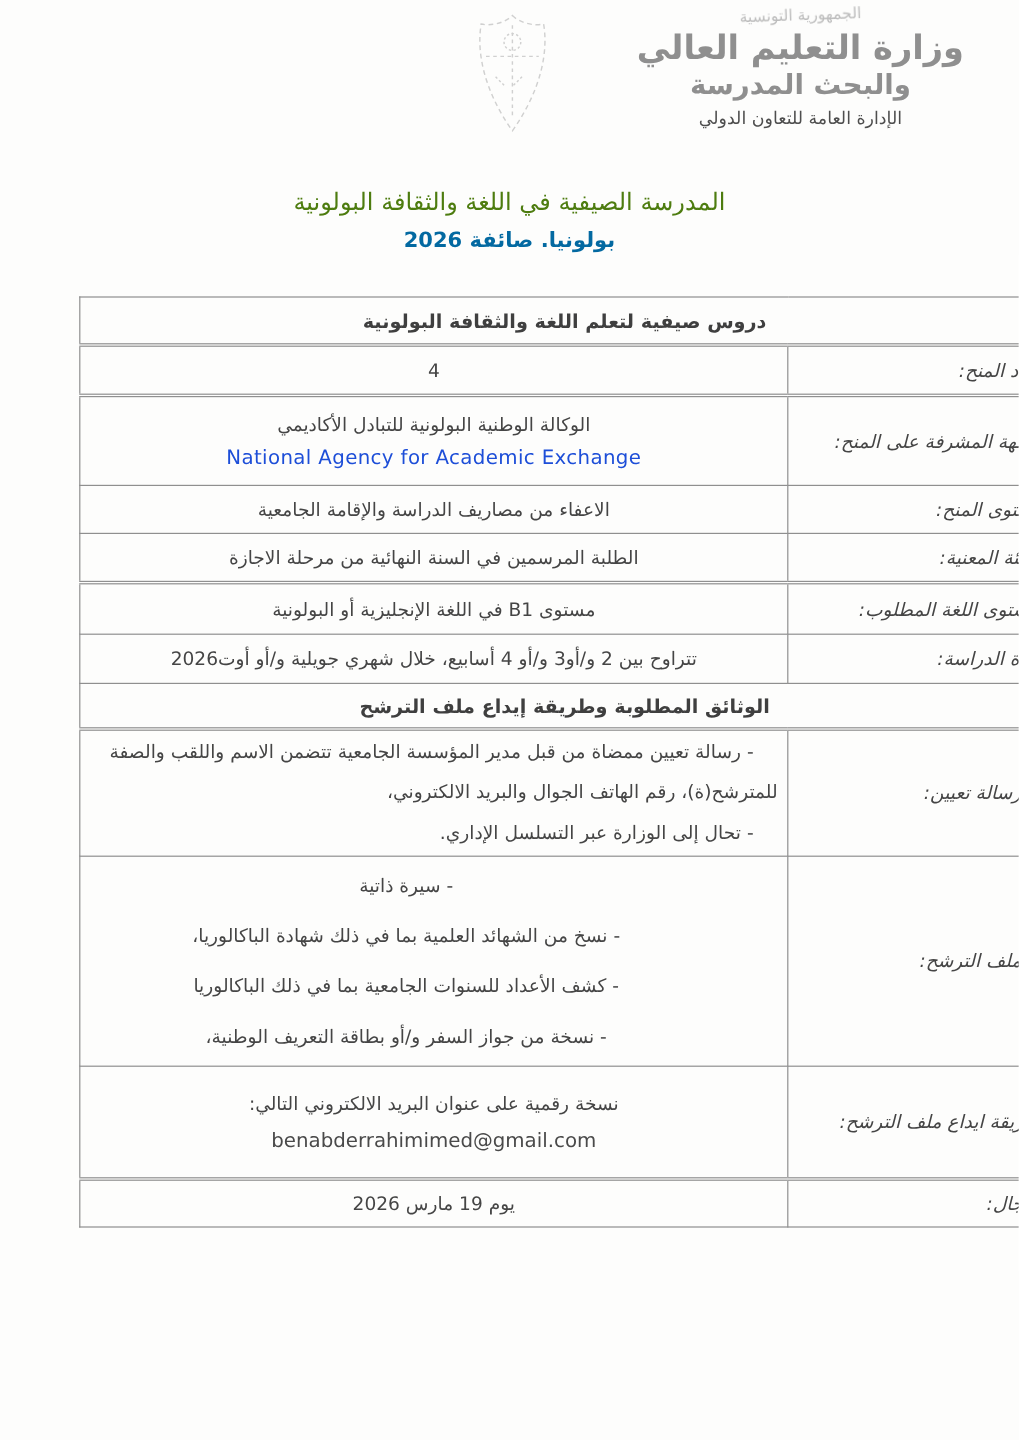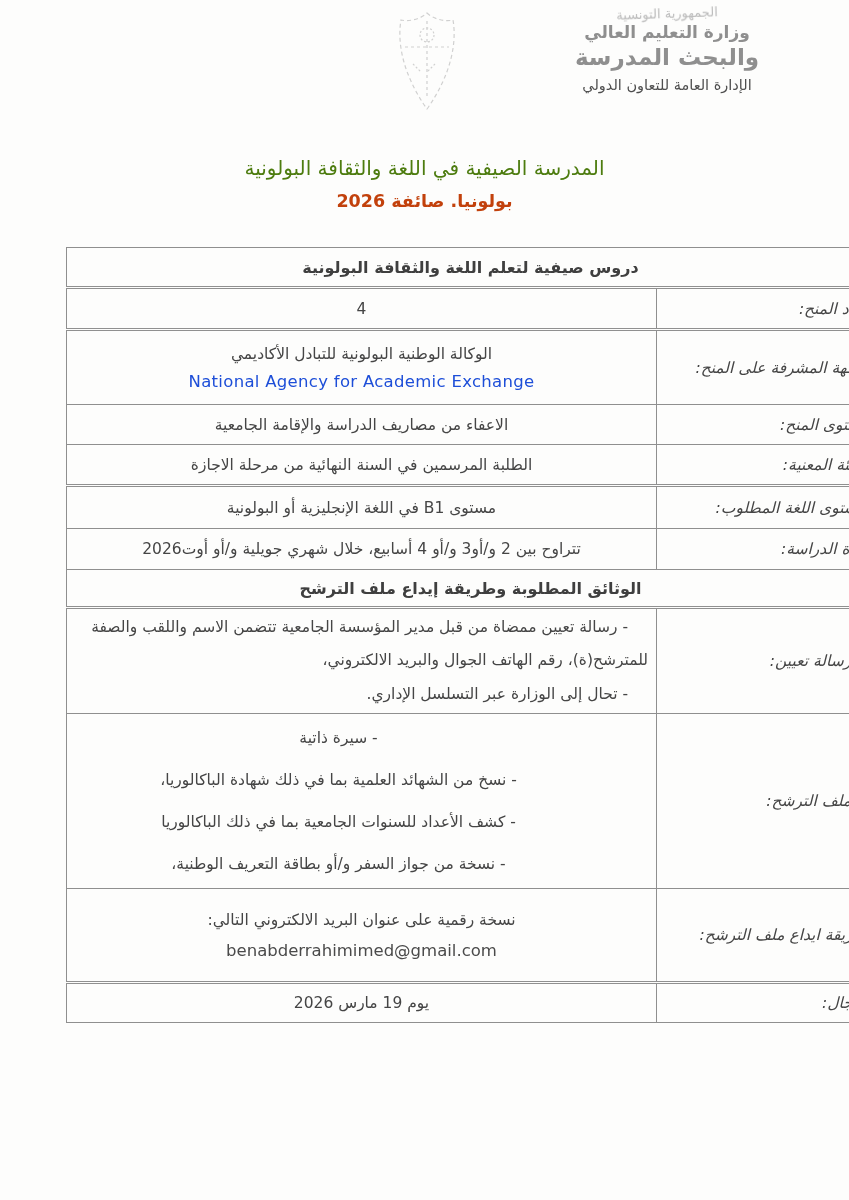--- a/index.html
+++ b/index.html
@@ -7,28 +7,28 @@
     position:relative; width:849px; height:1200px; margin:0 auto;
     background:#fdfdfc; overflow:hidden;
     font-family:"DejaVu Sans","Liberation Sans",sans-serif;
     color:#474747;
   }
 
   
   .emblem { position:absolute; left:391px; top:8px; width:72px; height:108px; opacity:.45; }
   .ministry { position:absolute; top:6px; right:44px; width:276px; text-align:center; direction:rtl; }
   .faint-script { font-size:13px; color:#bcbcbc; filter:blur(.4px); transform:rotate(-2deg); letter-spacing:2px; margin-bottom:1px; }
-  .callig { font-size:17px; font-weight:bold; color:#8f8f8f; filter:blur(.3px); letter-spacing:2px; line-height:1.25; }
+  .callig { font-size:28px; font-weight:bold; color:#8f8f8f; filter:blur(.3px); letter-spacing:2px; line-height:1.25; }
   .callig.second { font-size:23px; }
   .department { font-size:14.5px; color:#4e4e4e; margin-top:5px; letter-spacing:.5px; }
 
   
   .title-block { position:absolute; top:156px; left:0; right:0; text-align:center; direction:rtl; }
   .title-l1 { font-size:20px; font-weight:400; color:#4d7c0f; }
-  .title-l2 { font-size:17.5px; font-weight:600; color:#c2410c; margin-top:11px; }
+  .title-l2 { font-size:17.5px; font-weight:600; color:#0369a1; margin-top:11px; }
 
   
   .doc-table {
     position:absolute; top:247px; left:66px; width:809px;
     border-collapse:collapse; direction:rtl; table-layout:fixed;
     font-size:15.5px; color:#454545;
   }
   .doc-table td { border:1px solid #8f8f8f; padding:2px 8px; vertical-align:middle; }
   .col-label { width:218px; }
   .center { text-align:center; }

